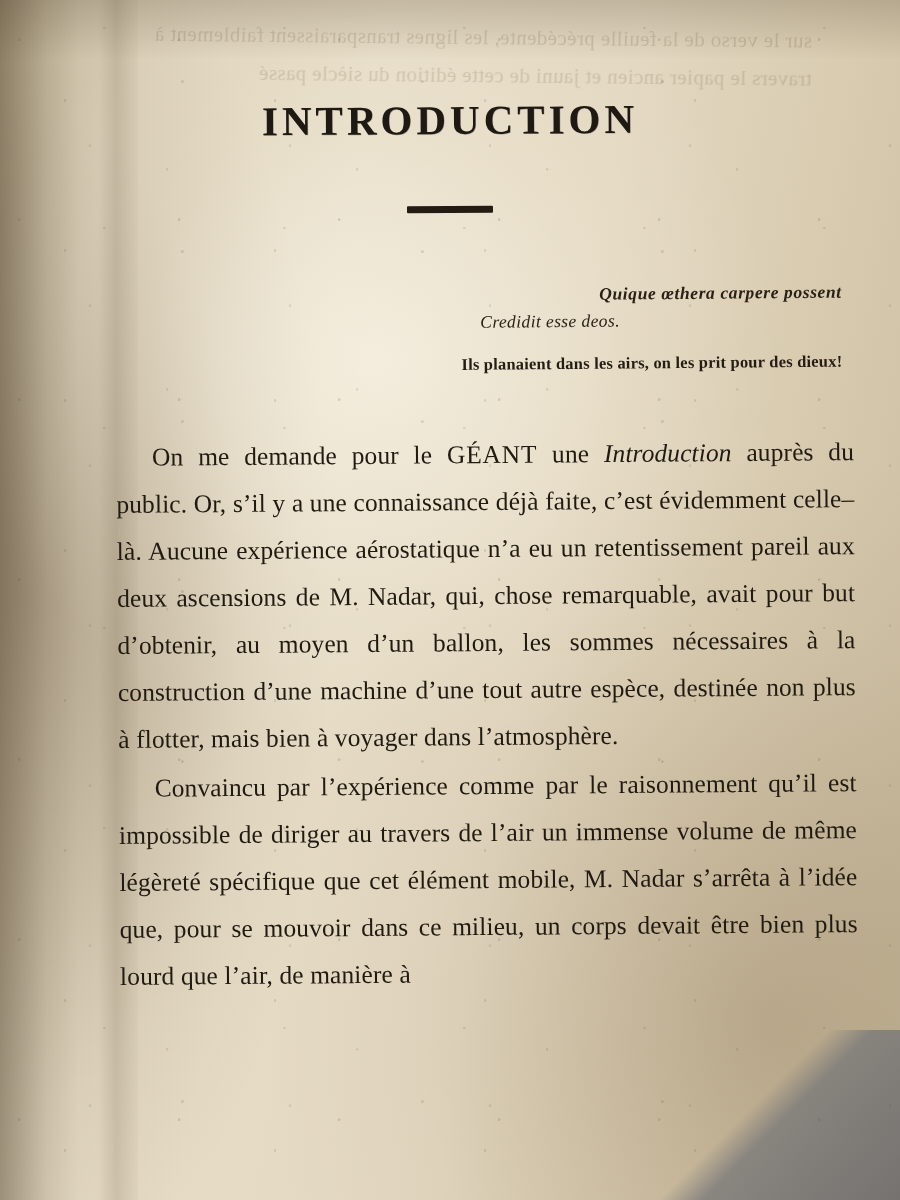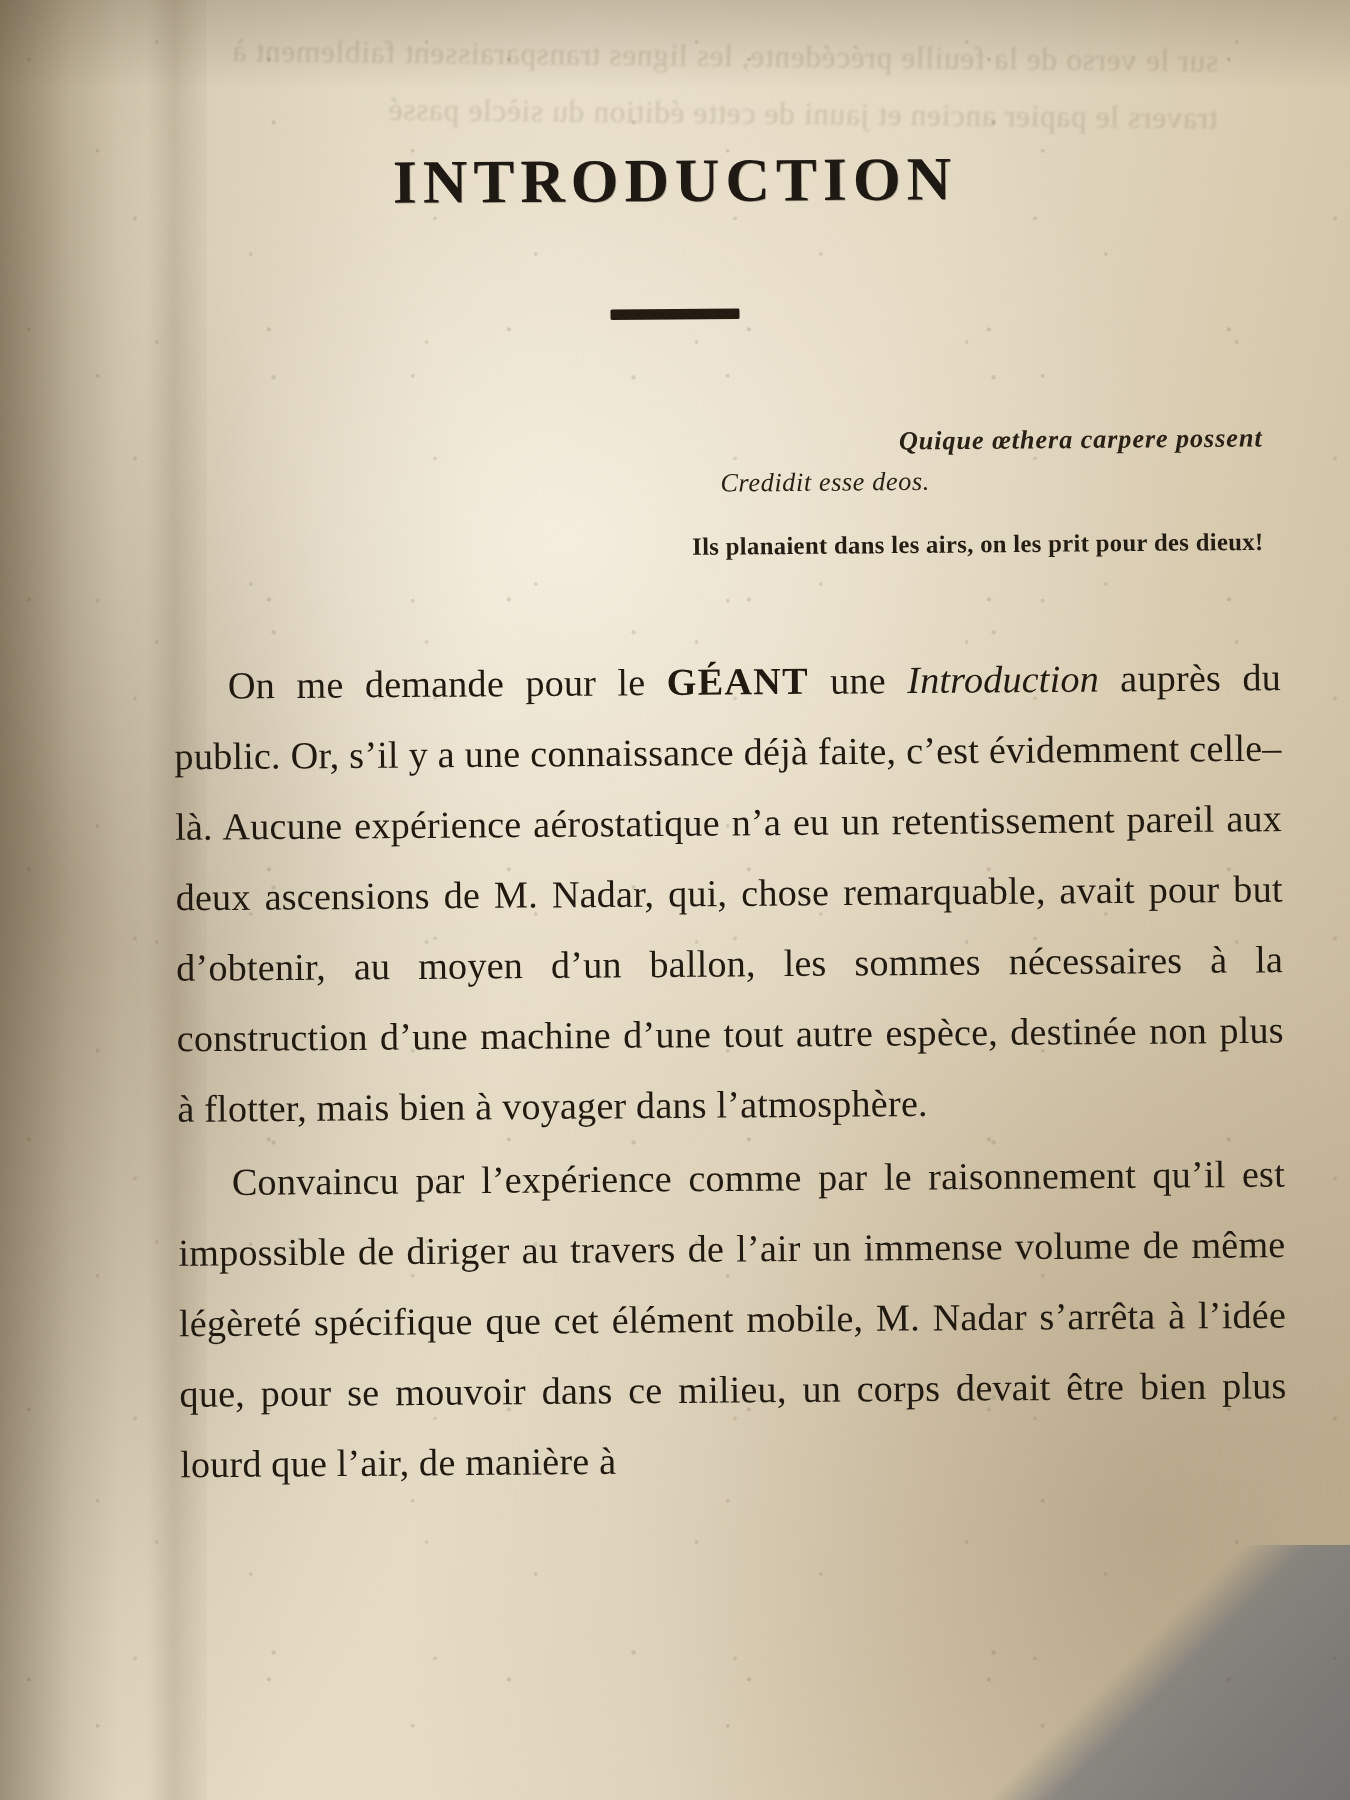--- a/index.html
+++ b/index.html
@@ -152,21 +152,20 @@
   .body-text p {
     margin: 0;
     text-indent: 36px;
   }
   .body-text p + p {
     margin-top: 2px;
   }
   .smallcaps {
     font-variant: small-caps;
     letter-spacing: 0.8px;
-    font-weight: bold;
   }
   .ital {
     font-style: italic;
   }
 
   
   #grain {
     position: absolute;
     inset: 0;
     z-index: 5;

